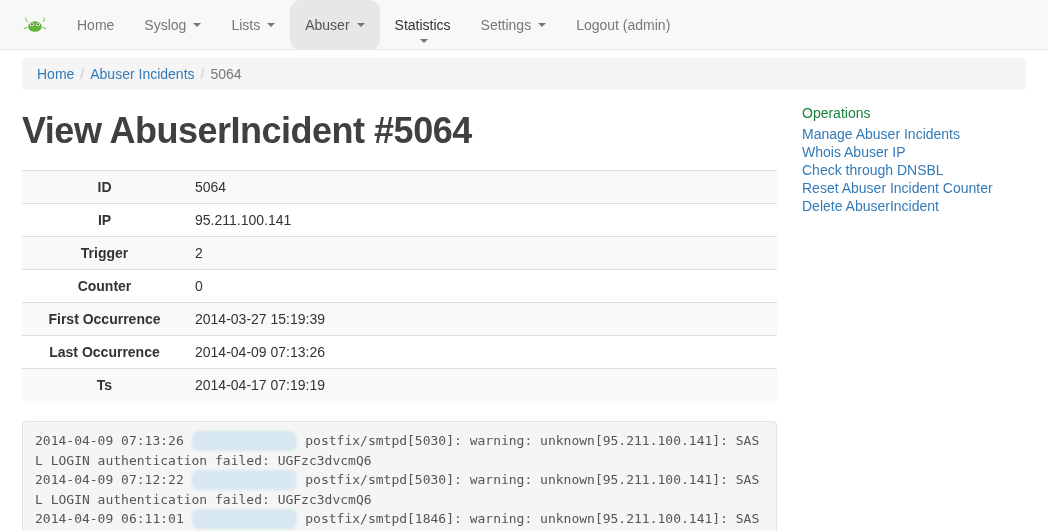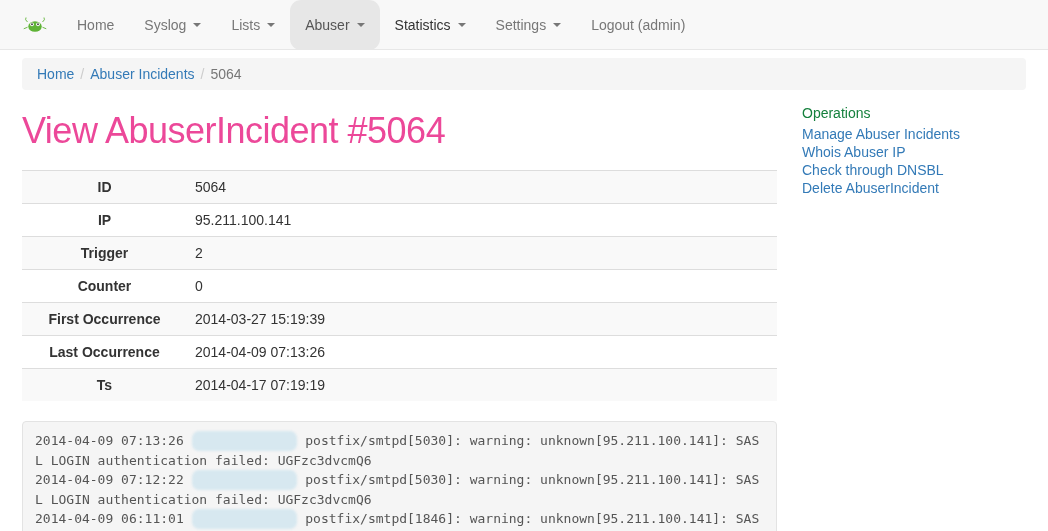--- a/index.html
+++ b/index.html
@@ -34,21 +34,21 @@
       align-items: center;
       padding: 15px 15px;
       height: 50px;
       text-decoration: none;
       color: #777;
       font-size: 14px;
       line-height: 20px;
       gap: 4px;
     }
     .nav > li.active > a { background: #e7e7e7; color: #555; border-radius: 11px; }
-    .nav > li.open > a { color: #333; }
+    .nav > li.open > a { color: #333; flex-direction: column; }
     .caret {
       display: inline-block;
       width: 0; height: 0;
       margin-left: 3px;
       vertical-align: middle;
       border-top: 4px solid;
       border-right: 4px solid transparent;
       border-left: 4px solid transparent;
     }
     .nav > li > a .caret { border-top-color: #777; }
@@ -73,24 +73,24 @@
       color: #ccc;
     }
     .breadcrumb .active { color: #777; }
 
     .row { display: flex; }
     .col-main { width: 770px; padding-right: 15px; }
     .col-side { padding-left: 10px; padding-top: 15px; }
 
     h1 {
       font-size: 36px;
-      font-weight: 400;
+      font-weight: 700;
       letter-spacing: -0.5px;
       margin: 20px 0 18px 0;
-      color: #ec4899;
+      color: #404040;
     }
 
     table.detail {
       width: 100%;
       border-collapse: collapse;
       margin-bottom: 20px;
     }
     table.detail tr { border-top: 1px solid #ddd; }
     table.detail tr:nth-child(odd) { background: #f9f9f9; }
     table.detail tr:nth-child(even) { background: #fff; }
@@ -254,18 +254,21 @@
           <li>
             <a>Manage Abuser Incidents</a>
           </li>
           <li>
             <a>Whois Abuser IP</a>
           </li>
           <li>
             <a>Check through DNSBL</a>
           </li>
           <li>
+            <a>Reset Abuser Incident Counter</a>
+          </li>
+          <li>
             <a>Delete AbuserIncident</a>
           </li>
         </ul>
     </div>
   </div>
 </div>
 
 </body></html>

